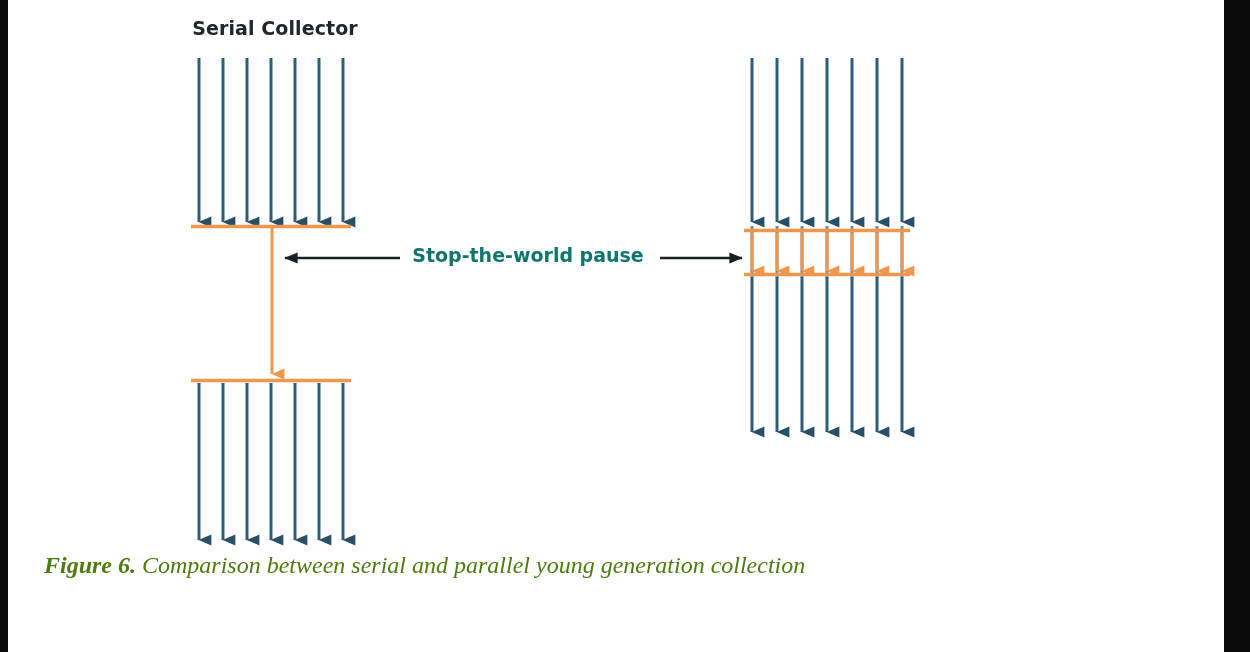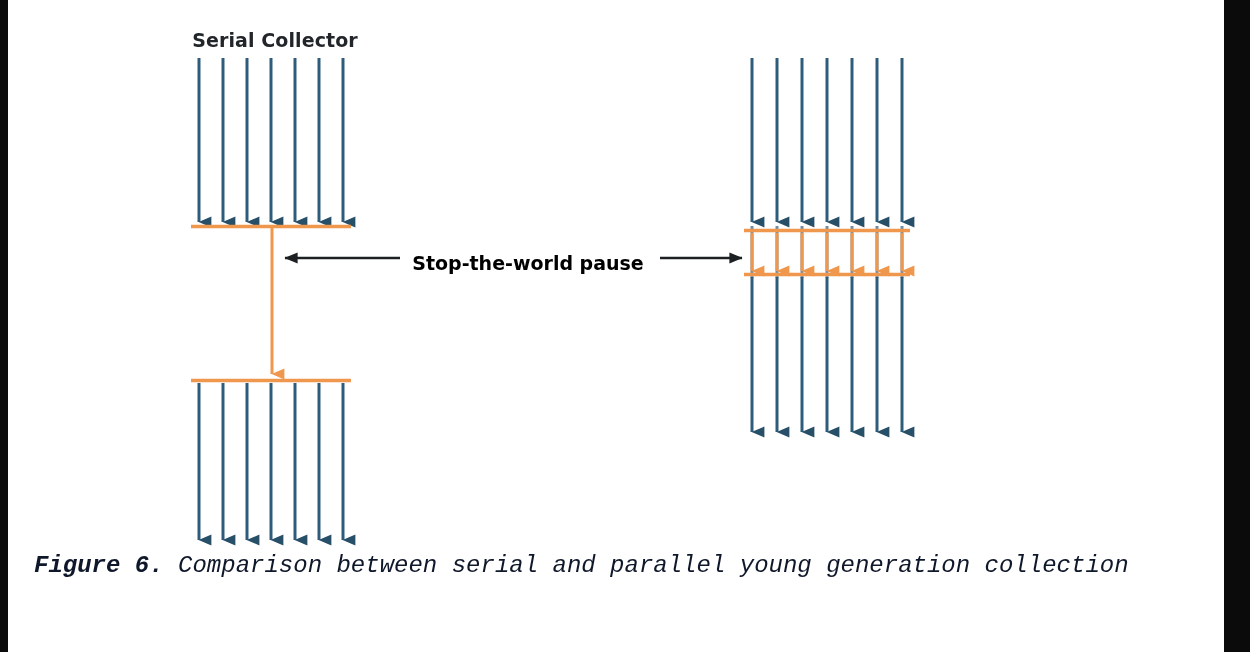--- a/index.html
+++ b/index.html
@@ -36,45 +36,45 @@
   .col-title {
     position: absolute;
     font-family: "DejaVu Sans", sans-serif;
     font-weight: bold;
     font-size: 19px;
     letter-spacing: 0.1px;
     color: #22262b;
     white-space: nowrap;
     text-align: center;
   }
-  #title-serial   { left: 110px; top: 17px; width: 330px; margin-top: 12px; }
+  #title-serial   { left: 110px; top: 17px; width: 330px; }
   #title-parallel { left: 665px; top: 17px; width: 340px; }
 
   .pause-label {
     position: absolute;
     left: 408px;
-    top: 252px;
+    top: 244px;
     width: 240px;
     text-align: center;
     font-family: "DejaVu Sans", sans-serif;
     font-weight: bold;
     font-size: 19px;
-    color: #000000;
+    color: #0f766e;
     white-space: nowrap;
   }
 
   .caption {
     position: absolute;
-    left: 34px;
+    left: 44px;
     top: 552px;
     width: 1130px;
-    font-family: Liberation Mono, monospace;
+    font-family: Liberation Serif, serif;
     font-size: 24px;
     font-style: italic;
-    color: #0f172a;
+    color: #4d7c0f;
     white-space: nowrap;
   }
   .caption .caption-lead {
     font-weight: bold;
   }
   .caption .caption-text {
     font-weight: normal;
   }
 </style>
 </head>

